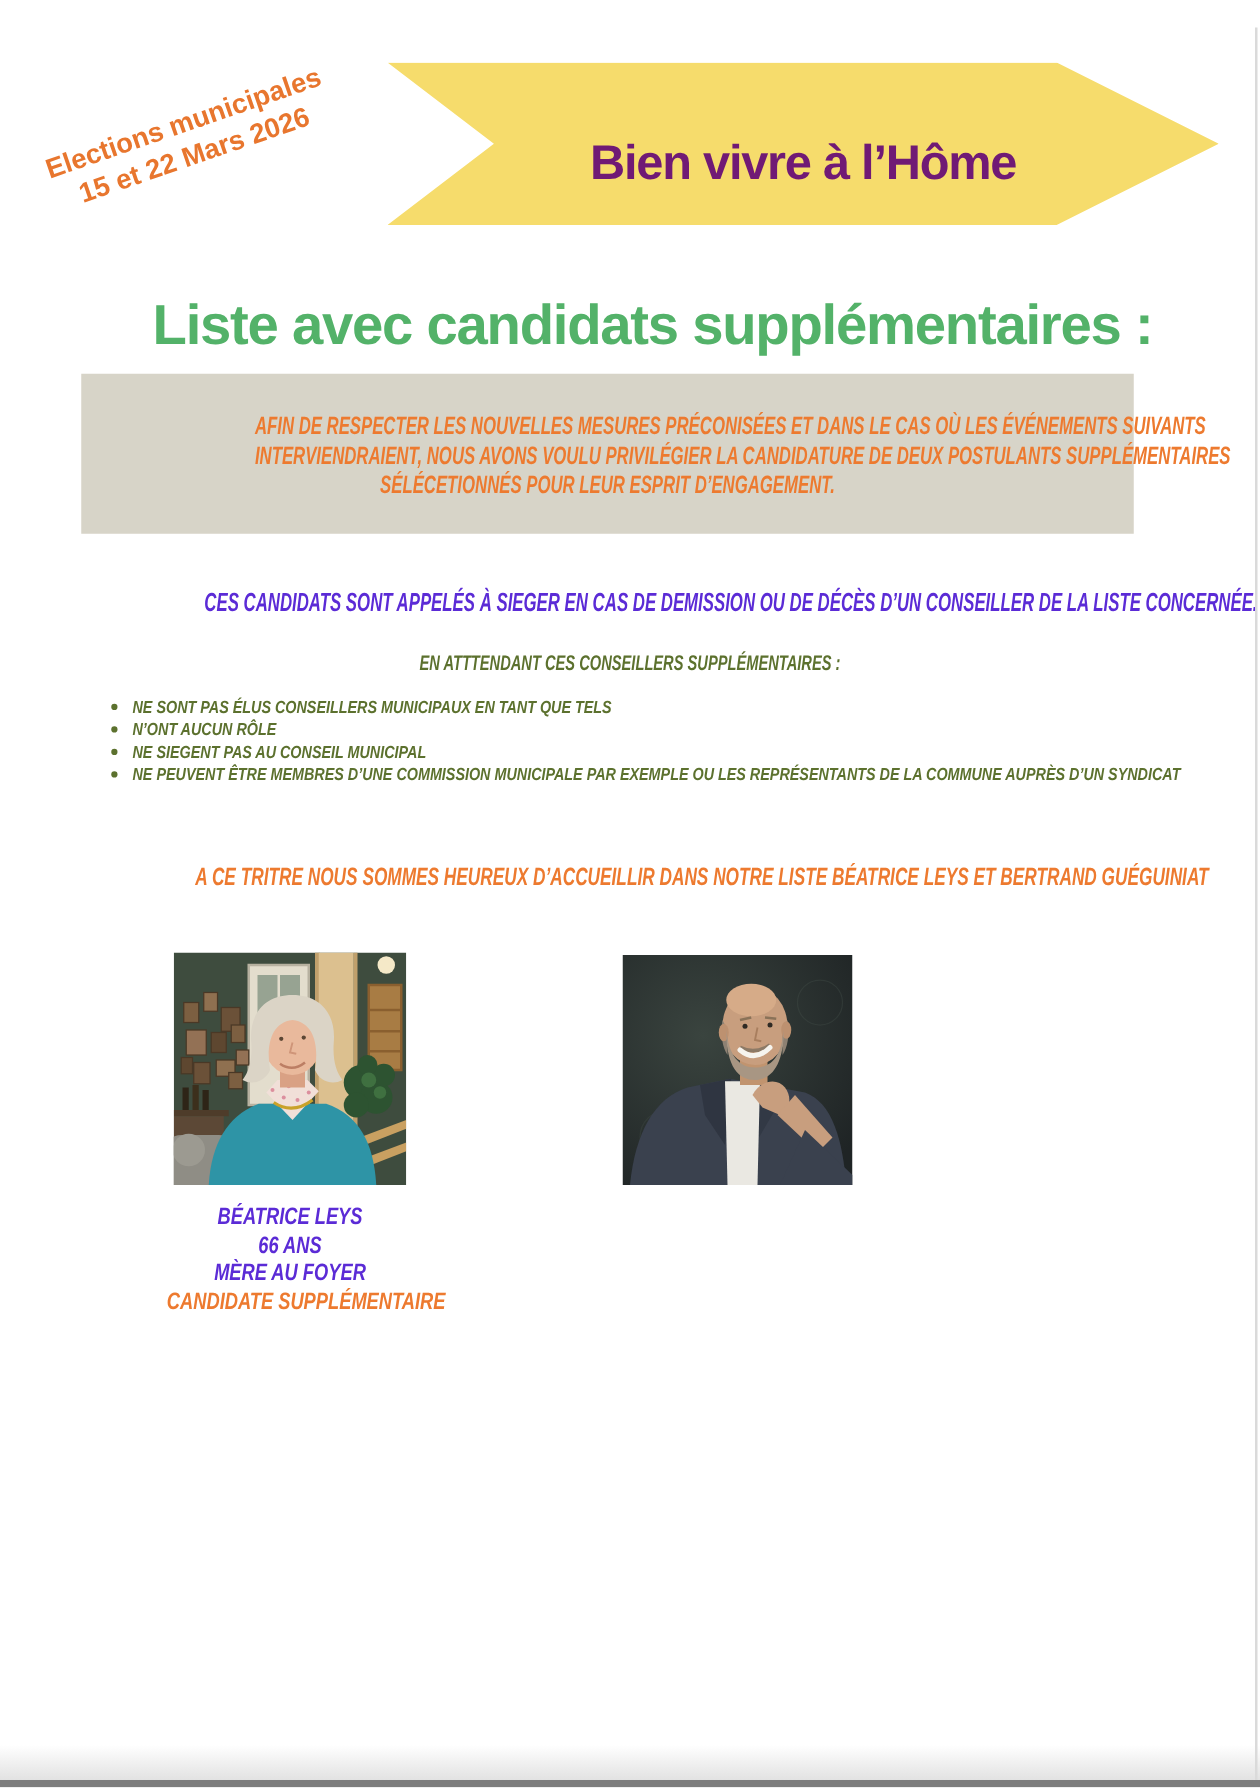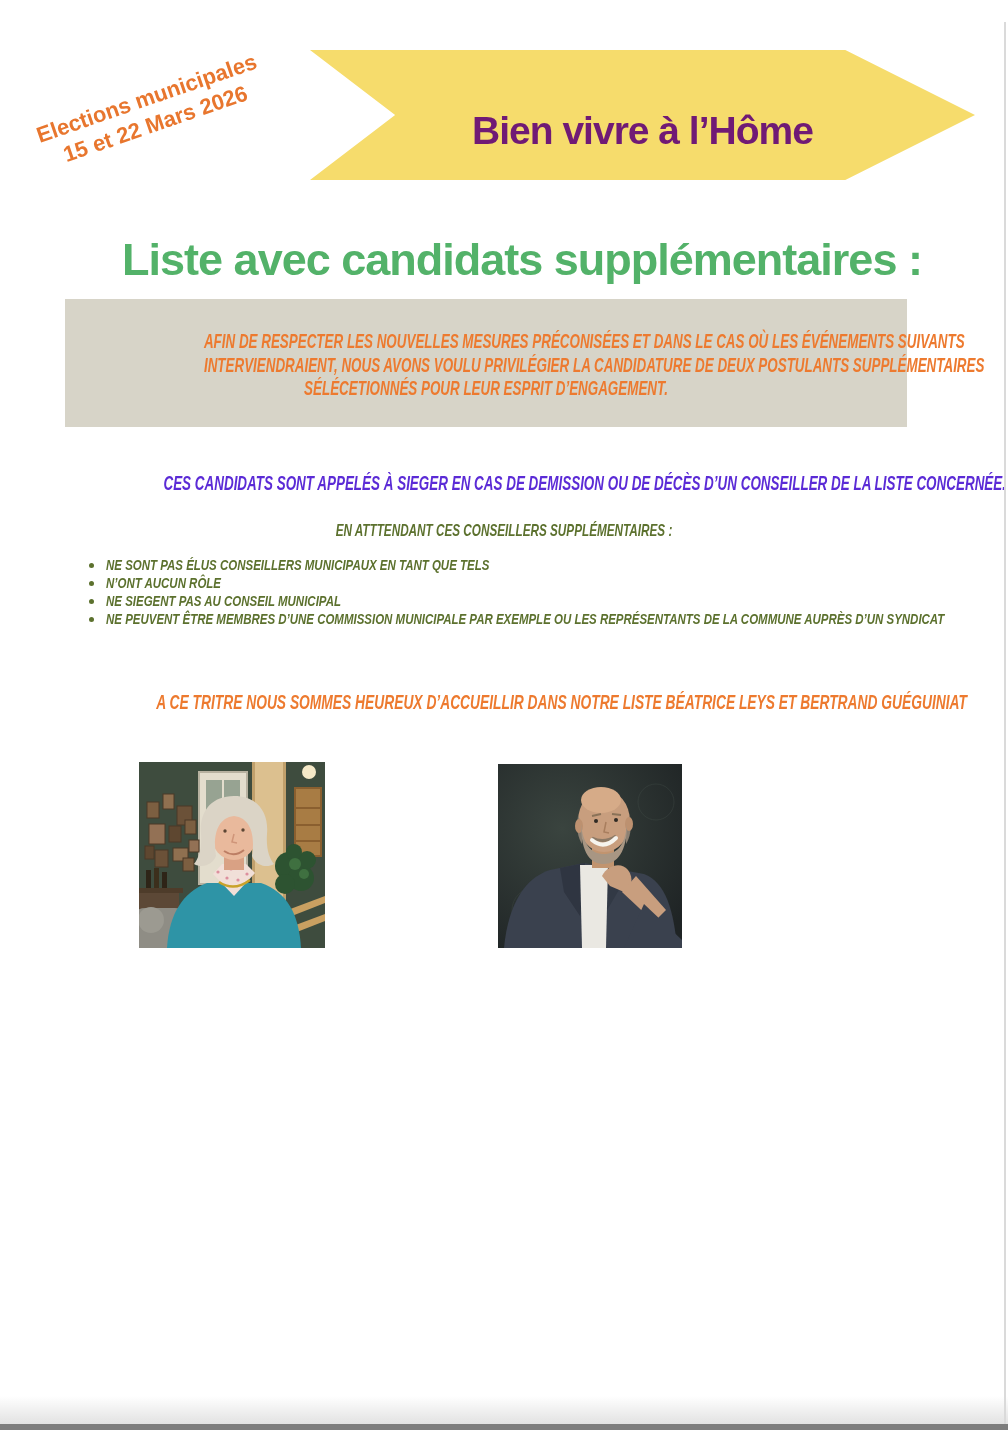--- a/index.html
+++ b/index.html
@@ -198,19 +198,25 @@
       <circle cx="118" cy="56" r="2" fill="#2f2a24"></circle>
     <path d="M108,58 L106,68 L111,69" stroke="#a87e5e" stroke-width="1.5" fill="none"></path>
     <path d="M83,60 C83,90 93,100 106,100 C119,100 129,88 129,60 C127,82 119,90 106,90 C93,90 85,80 83,60 Z" fill="#a89683"></path>
     <path d="M94,74 Q106,80 118,72" stroke="#8d7a66" stroke-width="3" fill="none"></path>
     <path d="M94,76 Q106,86 118,74" stroke="#f6f4ee" stroke-width="4" fill="none" stroke-linecap="round"></path>
     <path d="M104,112 C110,100 124,98 130,106 C136,114 134,124 126,128 L112,122 Z" fill="#c89e7e"></path>
     <path d="M124,128 L156,158 L168,146 L138,112 Z" fill="#c89e7e"></path>
     <path d="M146,140 L184,176 L184,184 L126,184 Z" fill="#3a414e"></path>
   </svg>
 
+  <div class="caption" id="cap-left">
+    <div class="c-line">BÉATRICE LEYS</div>
+    <div class="c-line">66 ANS</div>
+    <div class="c-line">MÈRE AU FOYER</div>
+    <div class="c-line role">CANDIDATE SUPPLÉMENTAIRE</div>
+  </div>
 
 
   <div class="fade"></div>
   <div class="bottom-bar"></div>
   <div class="right-edge"></div>
 
 </div>
 
 </body></html>

